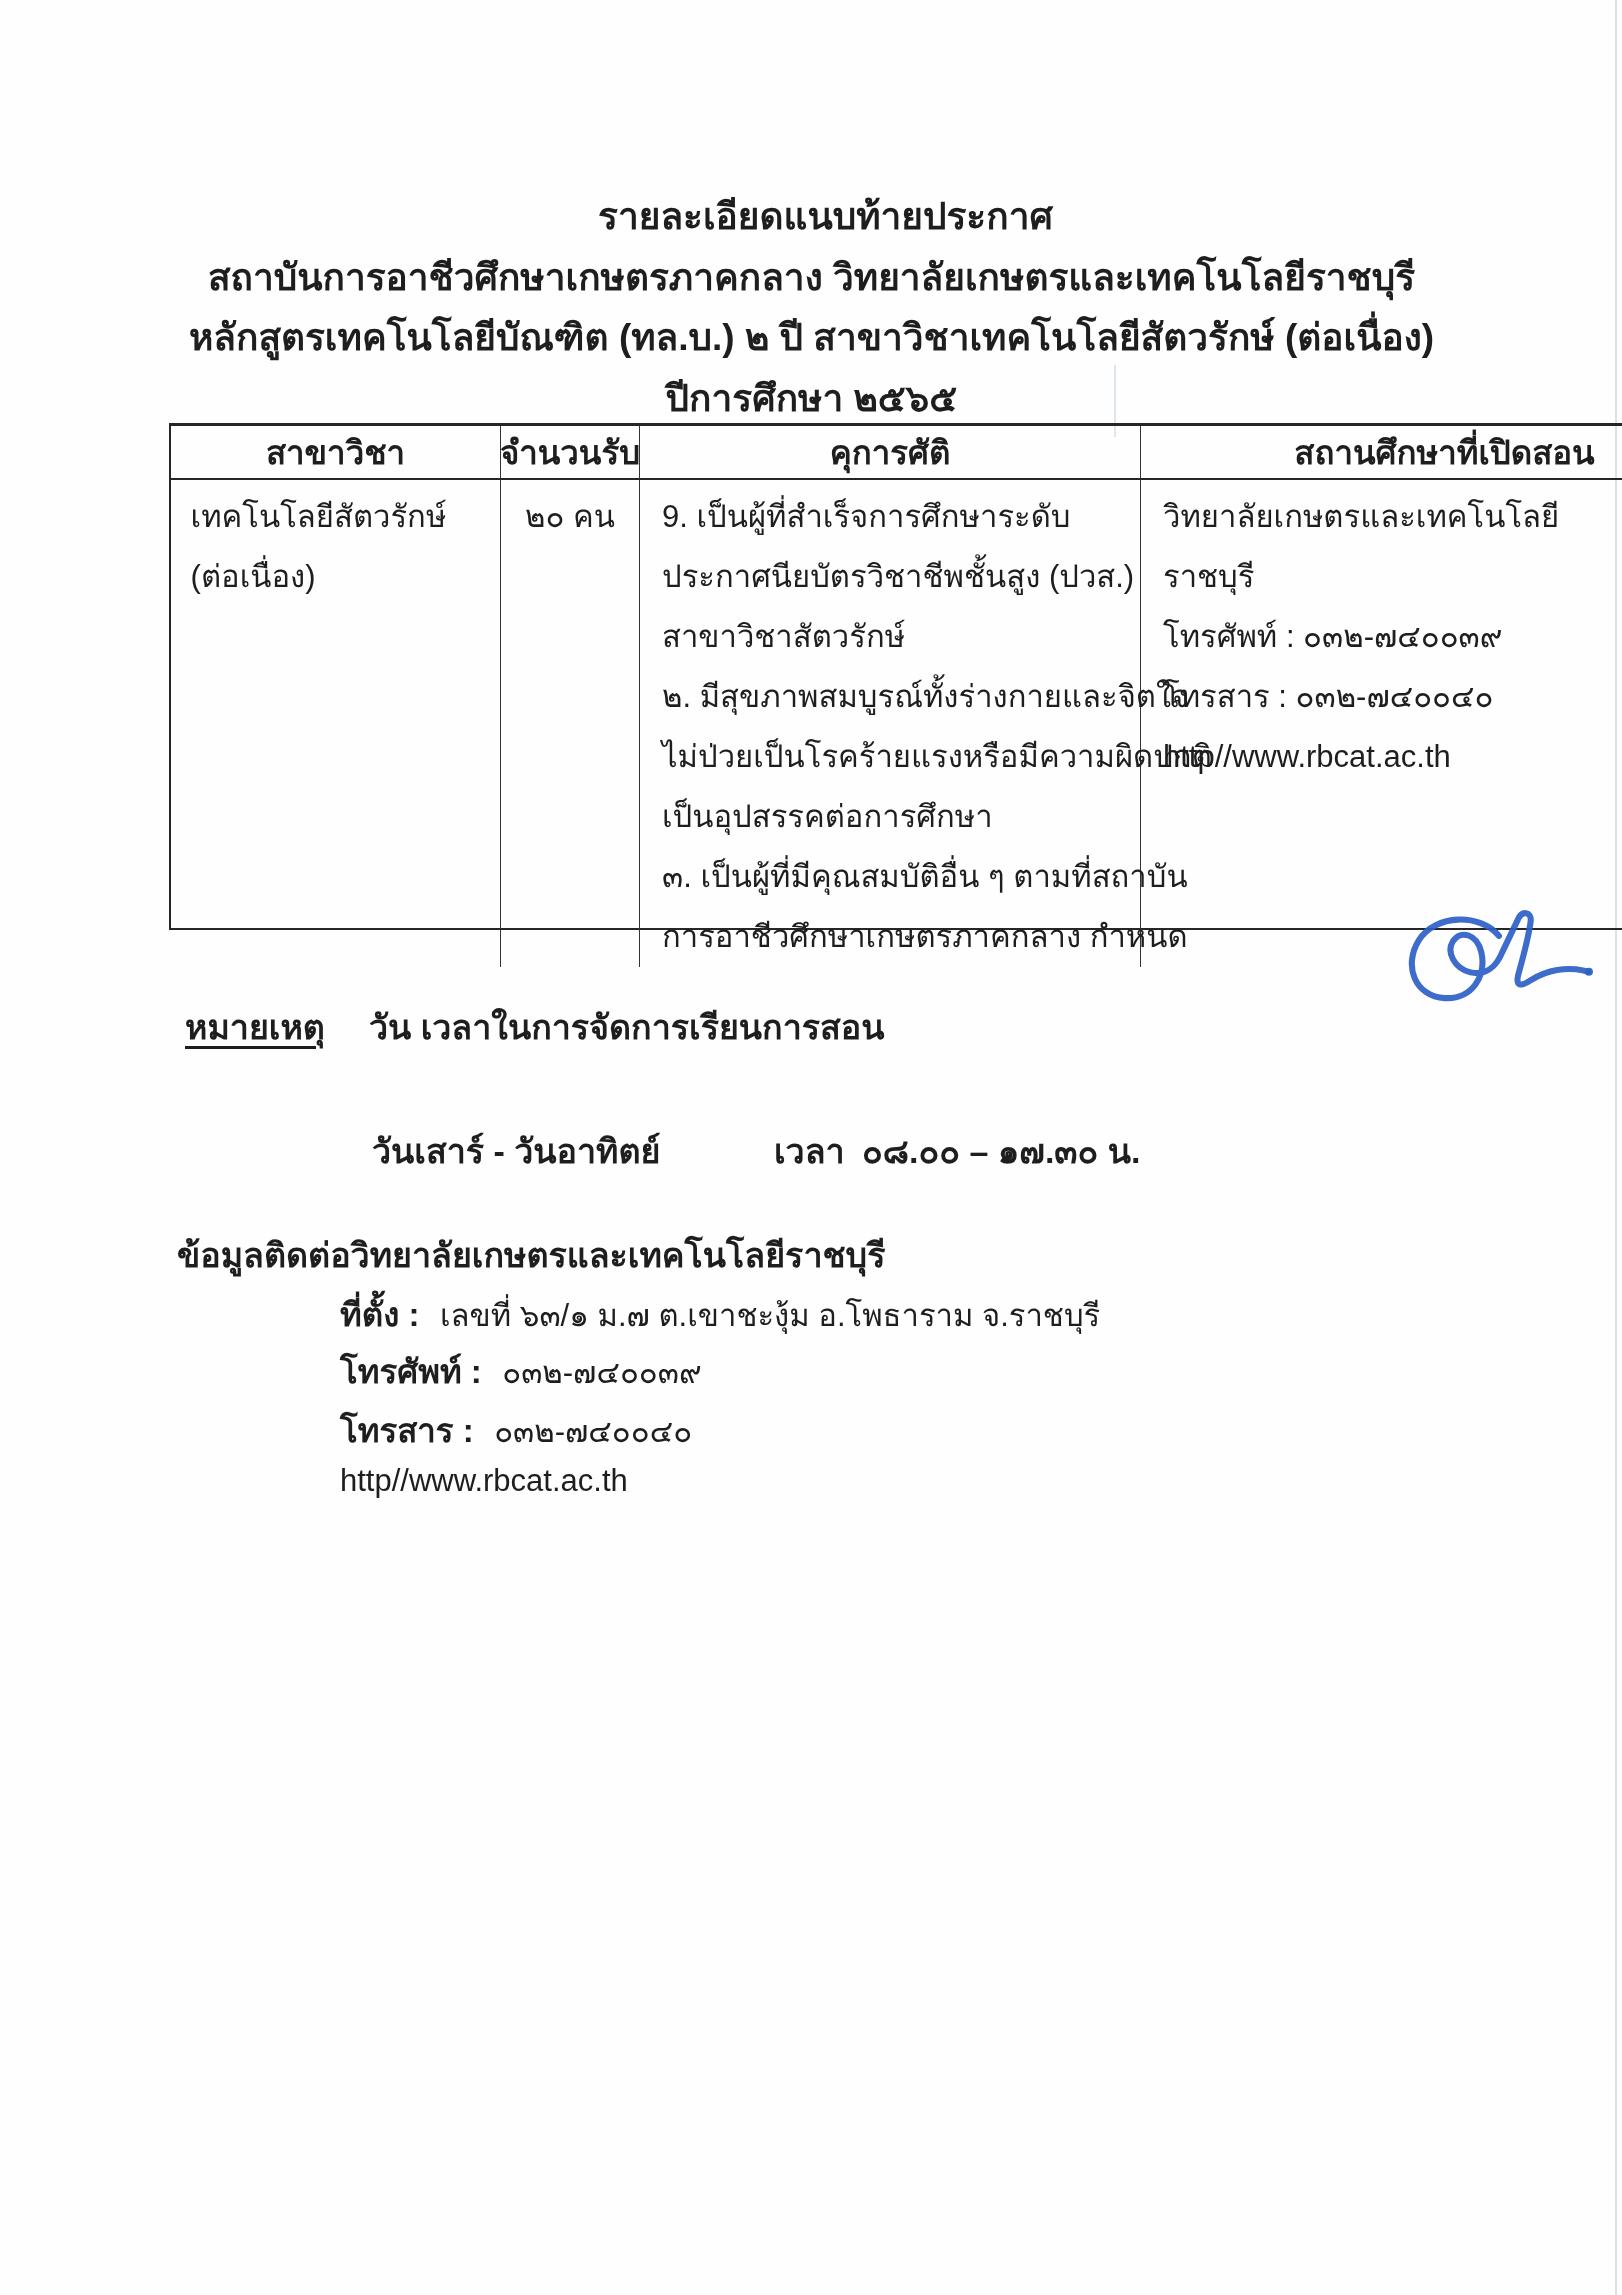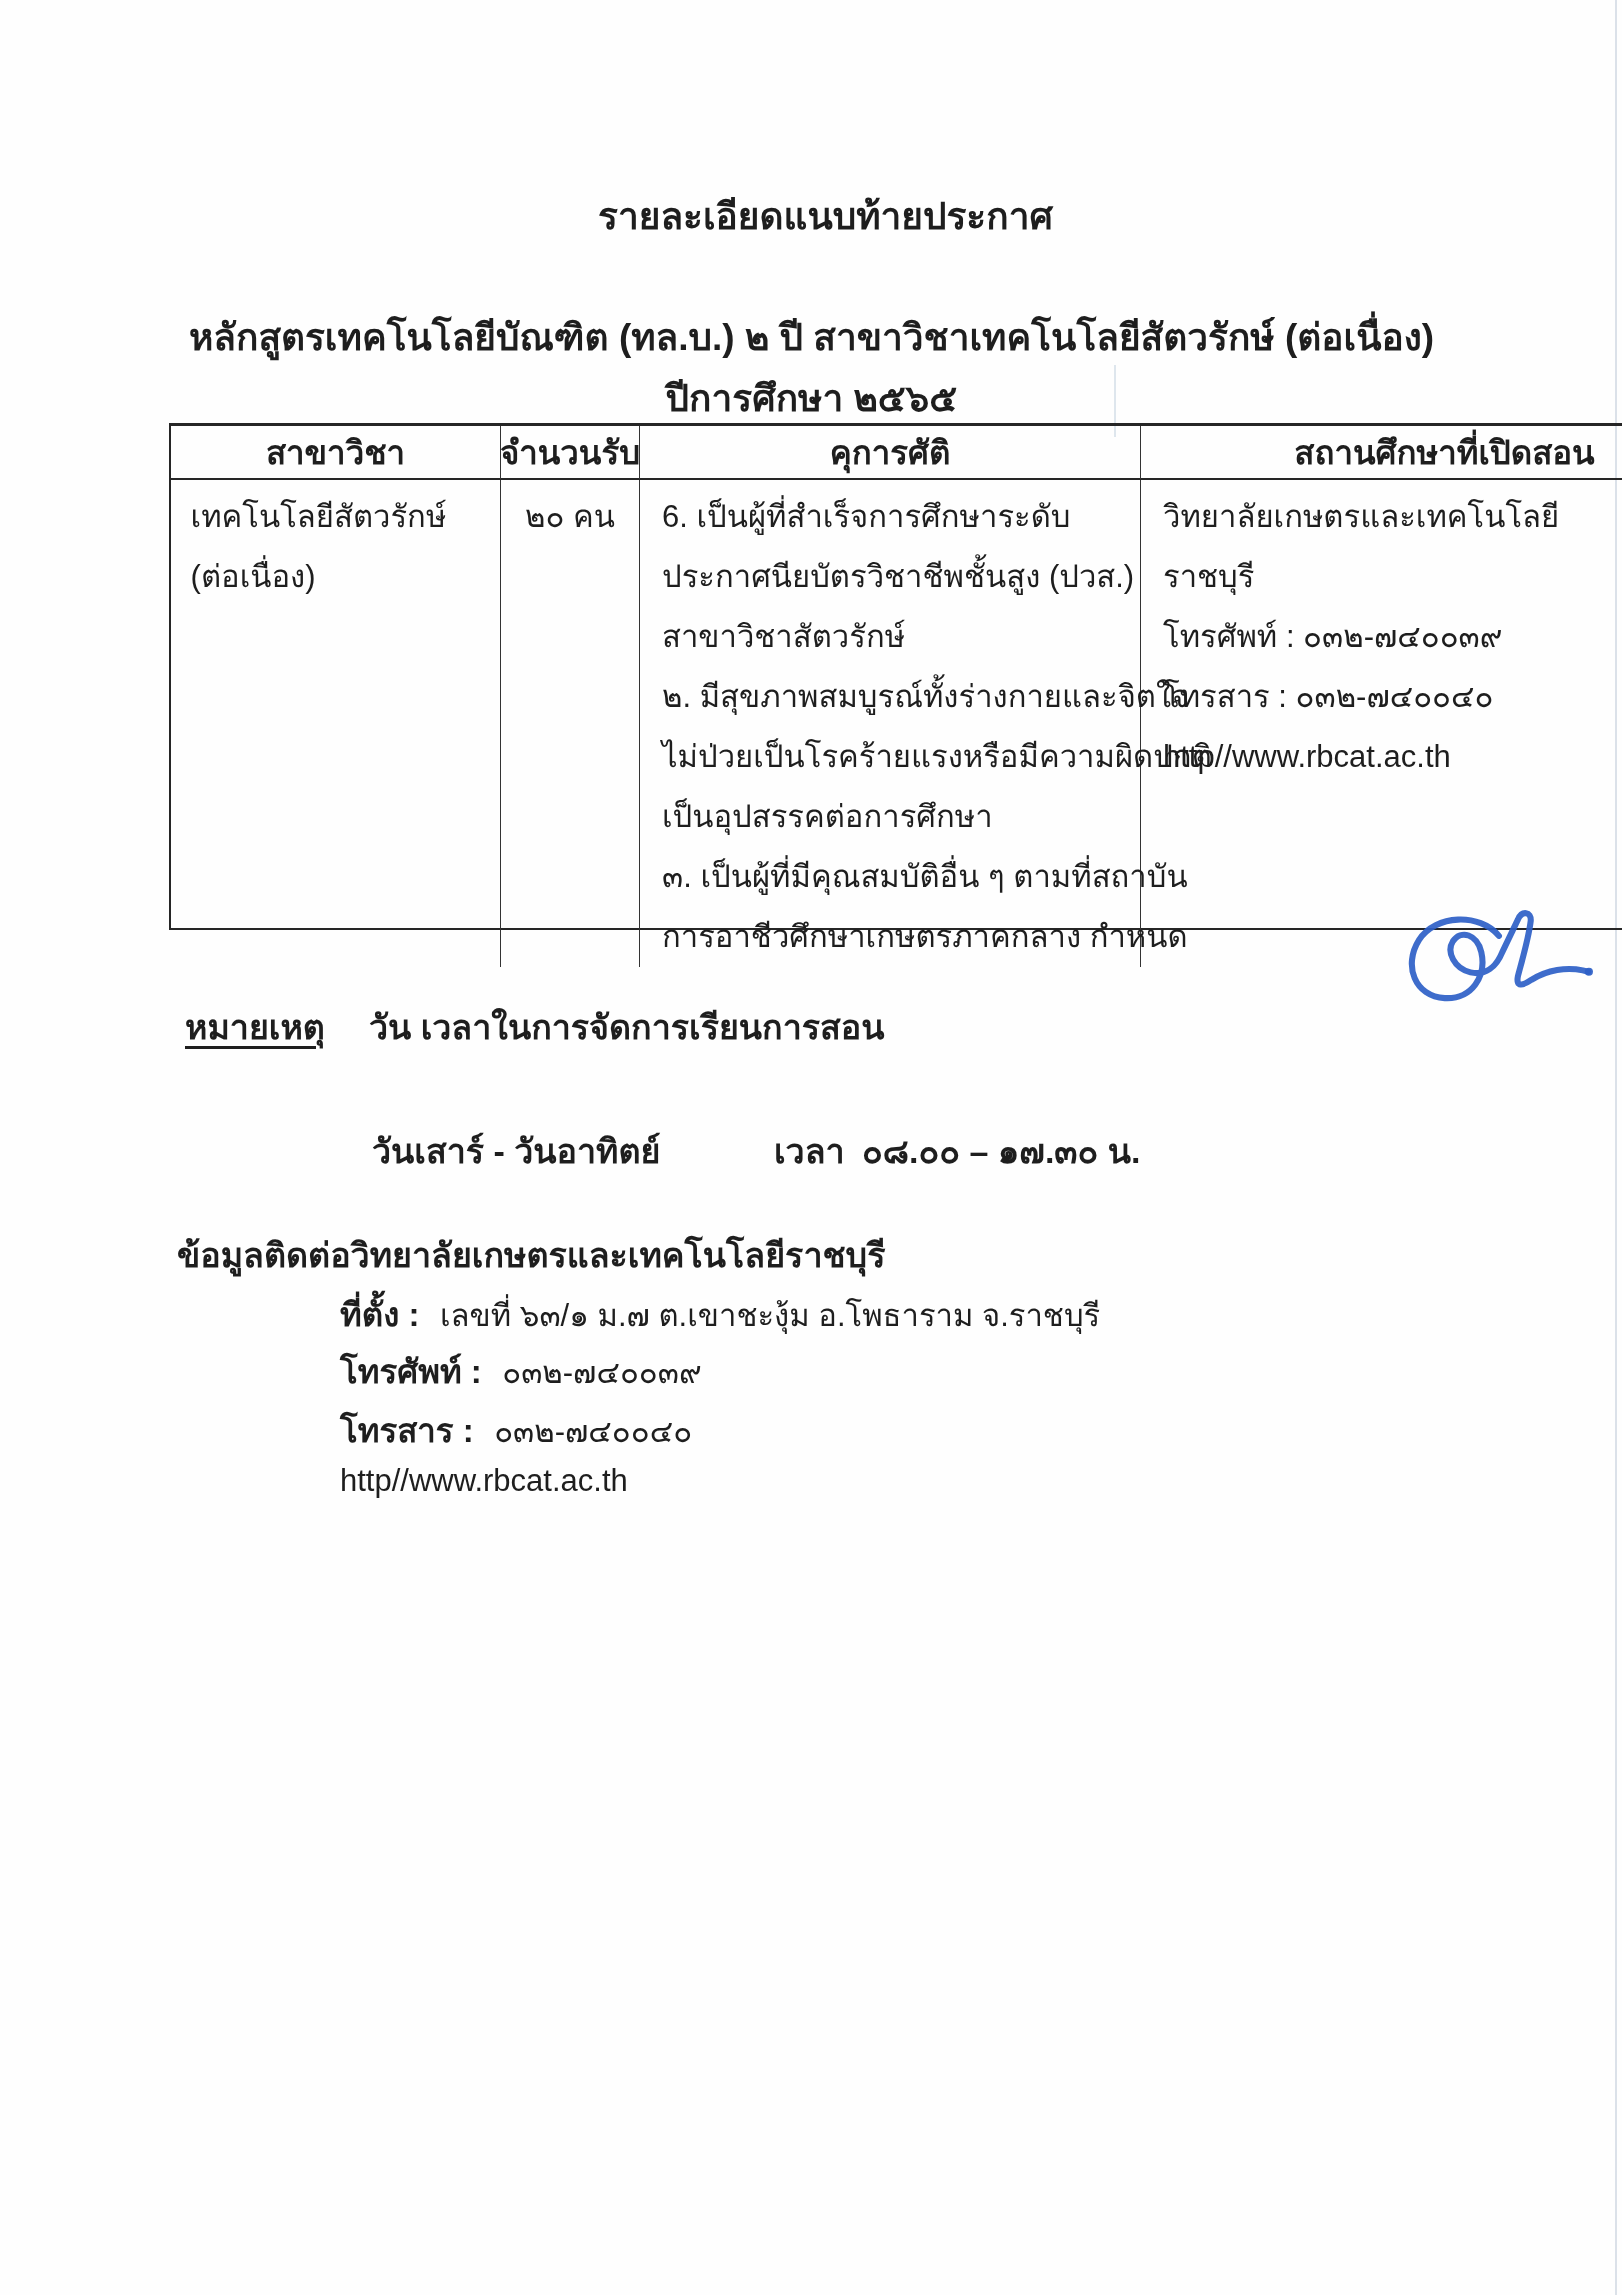--- a/index.html
+++ b/index.html
@@ -64,40 +64,41 @@
 </style>
 </head>
 <body>
 
 <div class="page">
 
   <div class="scan-line-right"></div>
   <div class="scan-line-top"></div>
 
   <div class="title-line" style="top:194px;padding-left:28px;">รายละเอียดแนบท้ายประกาศ</div>
+  <div class="title-line" style="top:255px;">สถาบันการอาชีวศึกษาเกษตรภาคกลาง วิทยาลัยเกษตรและเทคโนโลยีราชบุรี</div>
   <div class="title-line" style="top:315px;">หลักสูตรเทคโนโลยีบัณฑิต (ทล.บ.) ๒ ปี สาขาวิชาเทคโนโลยีสัตวรักษ์ (ต่อเนื่อง)</div>
   <div class="title-line" style="top:376px;">ปีการศึกษา ๒๕๖๕</div>
 
   <div class="tbl">
     <div class="tbl-hdr">
       <div>สาขาวิชา</div>
       <div>จำนวนรับ</div>
       <div>คุการศัติ</div>
       <div>สถานศึกษาที่เปิดสอน</div>
     </div>
     <div class="tbl-body">
       <div class="c-program">
         <div class="ln">เทคโนโลยีสัตวรักษ์</div>
         <div class="ln">(ต่อเนื่อง)</div>
       </div>
       <div class="c-quota">
         <div class="ln">๒๐ คน</div>
       </div>
       <div class="c-qual">
-        <div class="ln">6. เป็นผู้ที่สำเร็จการศึกษาระดับ</div>
+        <div class="ln">9. เป็นผู้ที่สำเร็จการศึกษาระดับ</div>
         <div class="ln">ประกาศนียบัตรวิชาชีพชั้นสูง (ปวส.)</div>
         <div class="ln">สาขาวิชาสัตวรักษ์</div>
         <div class="ln">๒. มีสุขภาพสมบูรณ์ทั้งร่างกายและจิตใจ</div>
         <div class="ln">ไม่ป่วยเป็นโรคร้ายแรงหรือมีความผิดปกติ</div>
         <div class="ln">เป็นอุปสรรคต่อการศึกษา</div>
         <div class="ln">๓. เป็นผู้ที่มีคุณสมบัติอื่น ๆ ตามที่สถาบัน</div>
         <div class="ln">การอาชีวศึกษาเกษตรภาคกลาง กำหนด</div>
       </div>
       <div class="c-inst">
         <div class="ln">วิทยาลัยเกษตรและเทคโนโลยี</div>

